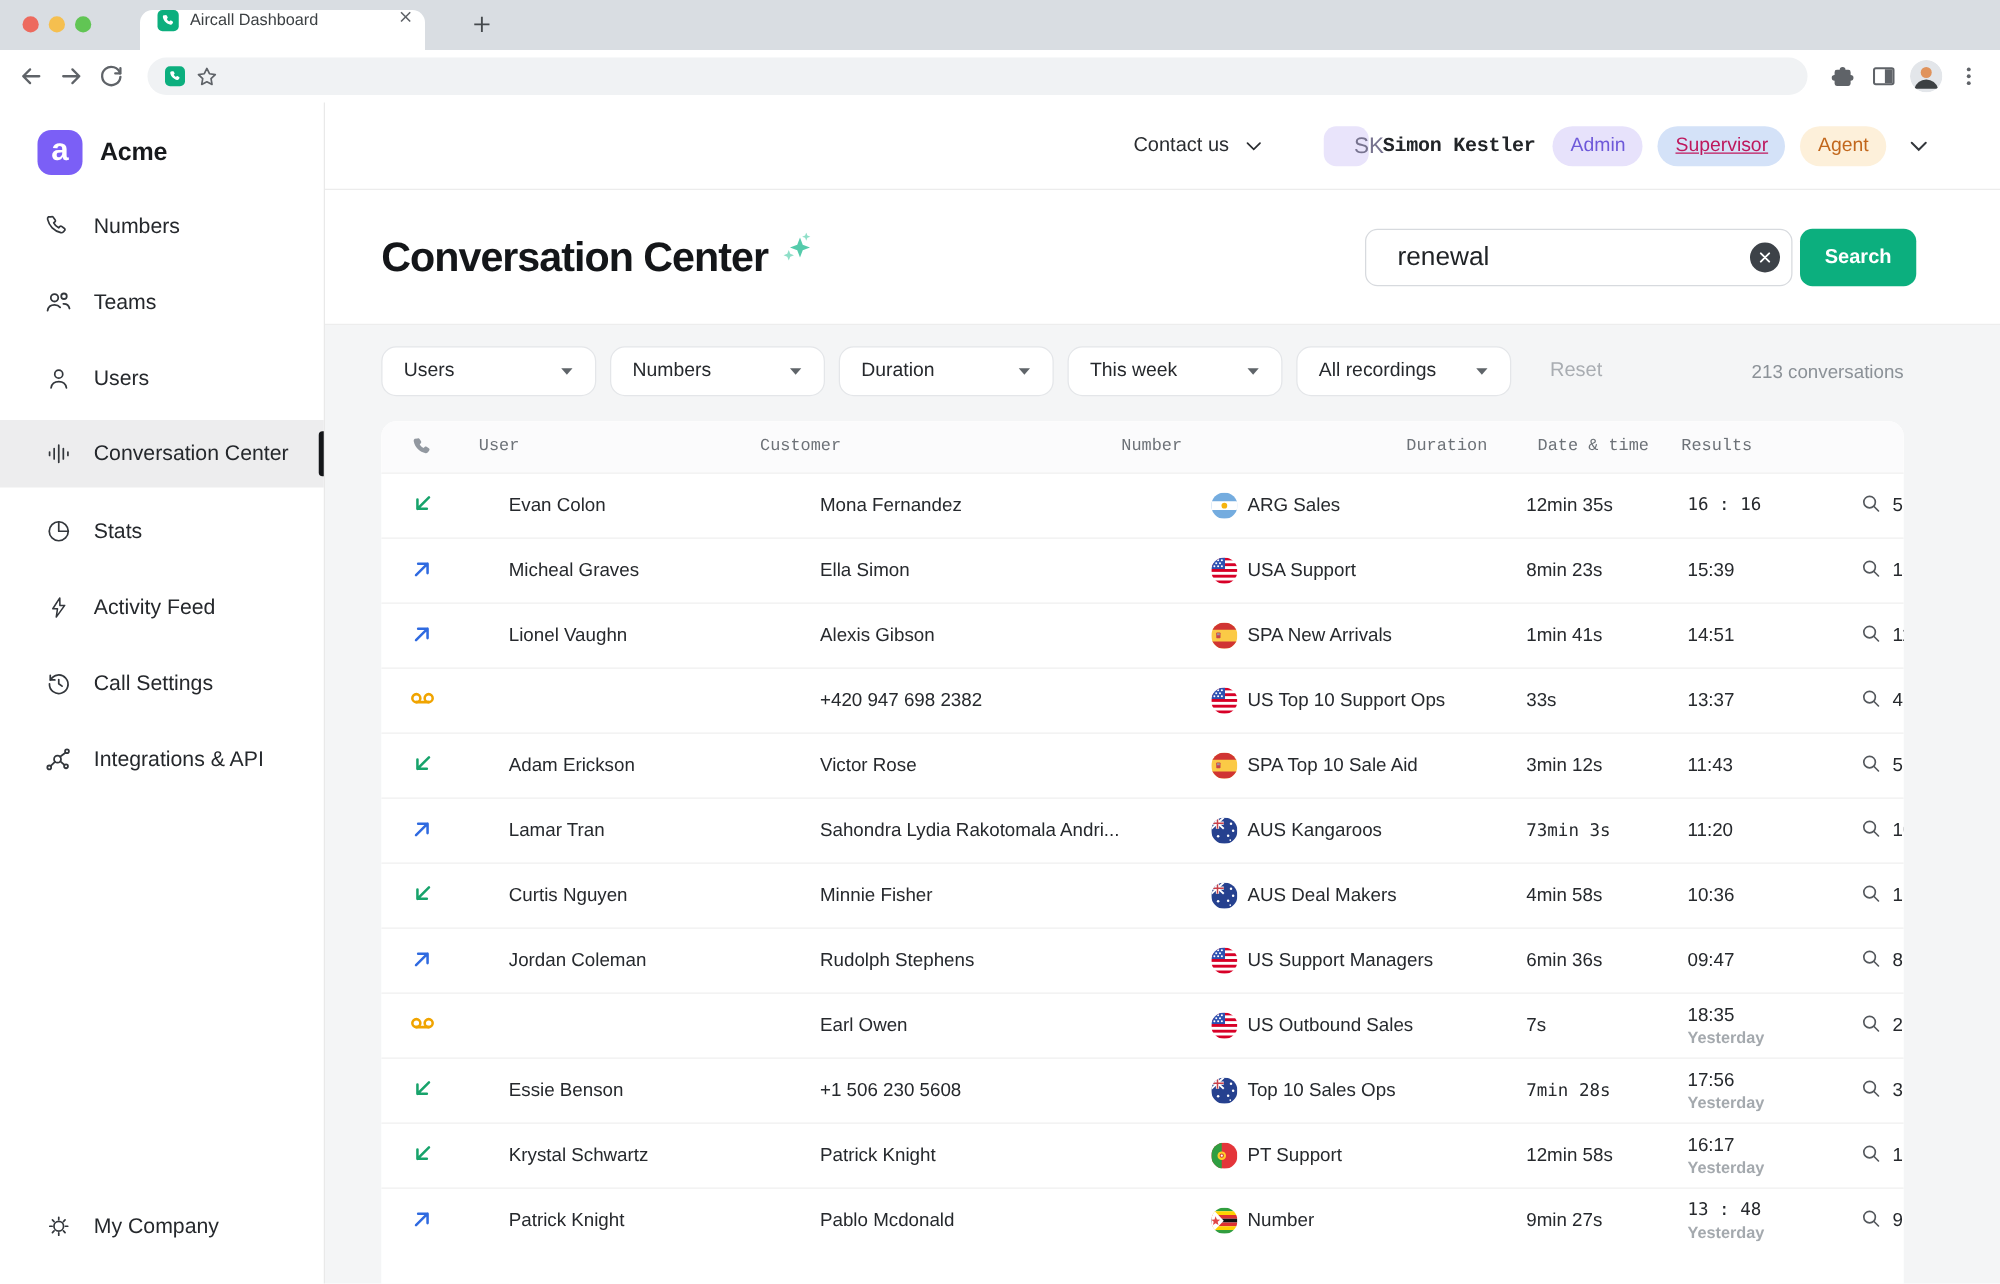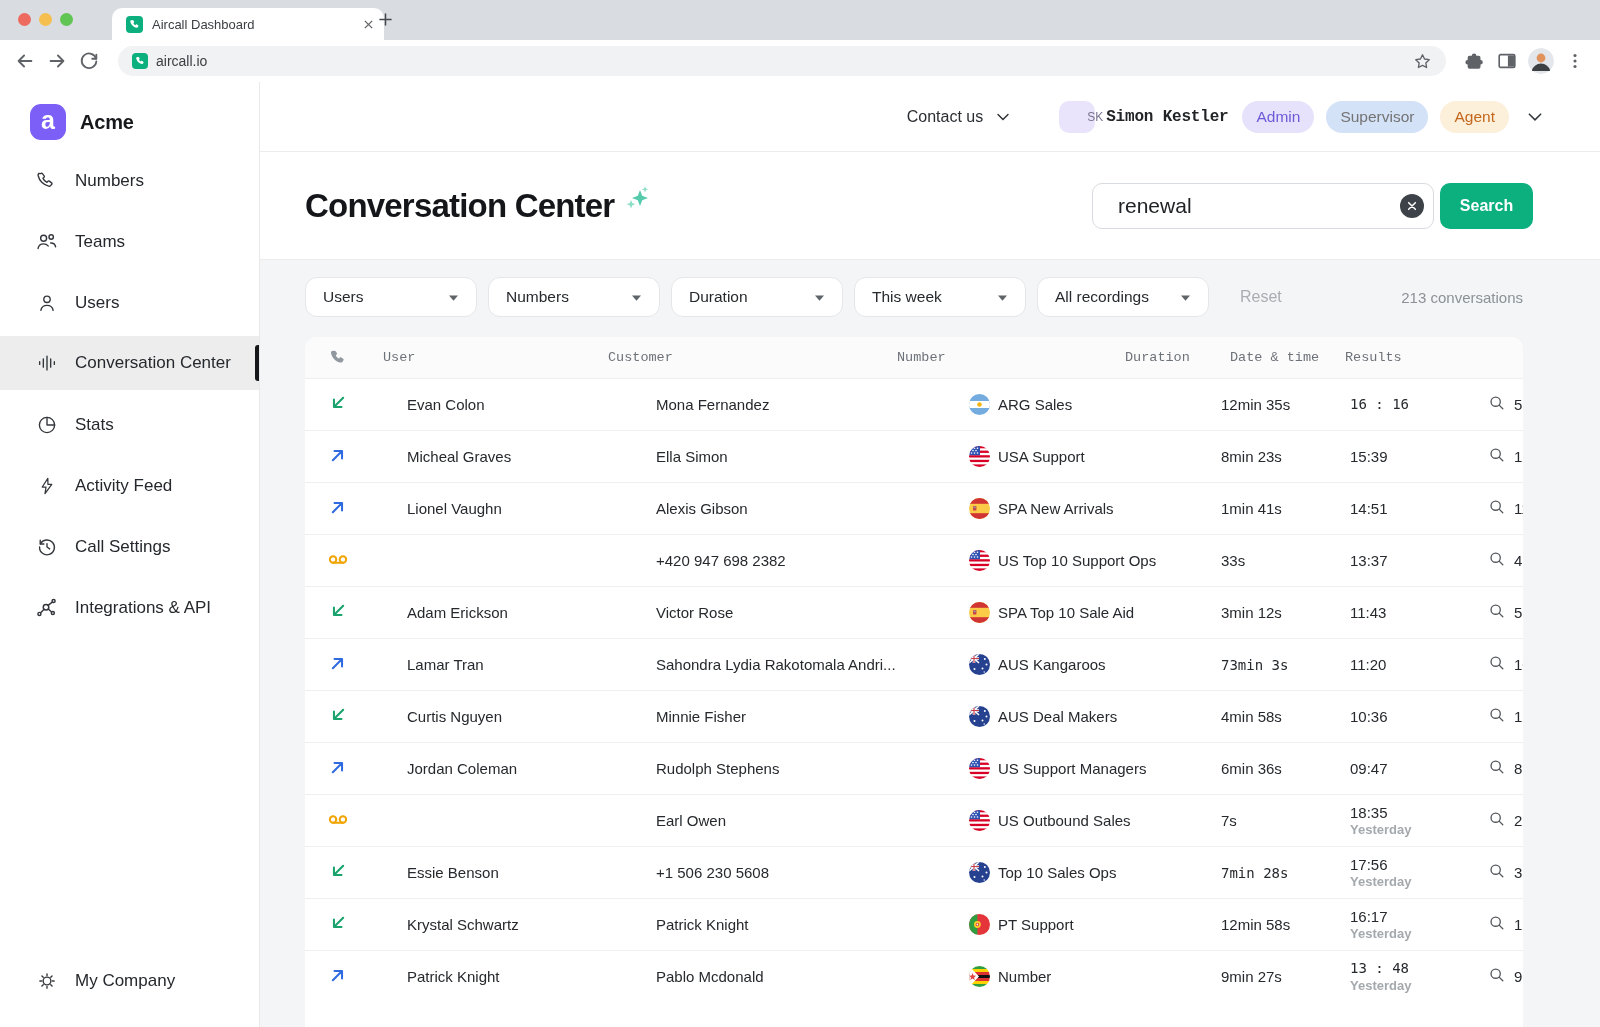--- a/index.html
+++ b/index.html
@@ -4,22 +4,22 @@
 <style>
   * { box-sizing: border-box; margin: 0; padding: 0; }
   html,body { width:1600px; height:1027px; overflow:hidden; }
   body { font-family:"Liberation Sans", sans-serif; background:#fff; color:#26292d; }
 
   
   .tabstrip { position:relative; height:40px; background:#d9dde2; }
   .traffic { position:absolute; left:18px; top:13px; display:flex; gap:8px; }
   .traffic span { width:13px; height:13px; border-radius:50%; display:block; }
   .t-red{background:#ed6a5e}.t-yellow{background:#f5bf4f}.t-green{background:#61c554}
-  .tab { position:absolute; left:112px; top:8px; width:272px; height:32px; background:#fff;
-         border-radius:10px 10px 0 0; display:flex; align-items:center; gap:9px; padding:0 10px 0 14px; }
+  .tab { position:absolute; left:112px; top:8px; width:228px; height:32px; background:#fff;
+         border-radius:10px 10px 0 0; display:flex; gap:9px; padding:0 10px 0 14px; }
   .tab-title { flex:1; font-size:13px; color:#3c4043; white-space:nowrap; overflow:hidden; }
   .newtab { position:absolute; left:378px; top:12px; }
   .toolbar { height:42px; background:#fff; display:flex; align-items:center; padding:0 14px; gap:10px; }
   .nav-ico { width:22px; height:22px; flex:none; }
   .urlbar { flex:1; height:30px; background:#f0f2f4; border-radius:15px; display:flex;
             align-items:center; gap:8px; padding:0 14px; margin:0 8px; }
   .url-text { flex:1; font-size:14px; color:#3c4043; }
   .favicon { width:17px; height:17px; border-radius:4px; background:#0caf7e; display:flex;
              align-items:center; justify-content:center; flex:none; }
   .avatar-chrome { width:26px; height:26px; border-radius:50%; overflow:hidden; flex:none; }
@@ -39,21 +39,21 @@
   .nav-item.active { background:#ededee; height:54px; margin:3px 0 4px; }
   .nav-item.active .bar { position:absolute; right:0; top:9px; width:4px; height:36px;
                           background:#141619; border-radius:3px 0 0 3px; }
   .side-foot { position:absolute; left:0; right:0; bottom:16px; }
 
   .main { flex:1; display:flex; flex-direction:column; min-width:0; background:#fff; }
   .app-header { height:70px; flex:none; border-bottom:1px solid #ececec; display:flex;
                 align-items:center; justify-content:flex-end; padding-right:56px; }
   .contact { display:flex; align-items:center; gap:12px; font-size:16px; color:#2a2d31; margin-right:48px; cursor:pointer; }
   .sk { width:32px; height:32px; border-radius:10px; background:#e9e4fb; color:#77738f;
-        font-size:12px; display:flex; align-items:center; justify-content:center;padding-left:36px; }
+        font-size:18px; display:flex; align-items:center; justify-content:center;padding-left:36px; }
   .uname { font-size:16px; font-weight:700; color:#222528; margin:0 14px 0 11px; letter-spacing:-.2px;font-family:Liberation Mono, monospace; }
   .badges { display:flex; gap:12px; align-items:flex-start; }
   .badge { padding:7px 14px; border-radius:18px; font-size:15.5px; }
   .hdr-chev { margin-left:17px; }
 
   .title-row { height:108px; flex:none; border-bottom:1px solid #ededed; display:flex;
                align-items:center; padding:0 67px 0 45px; }
   .page-title { font-size:33px; font-weight:800; letter-spacing:-.8px; color:#141619; }
   .sparkles { margin:-14px 0 0 12px; }
   .spacer { flex:1; }
@@ -129,21 +129,20 @@
   <svg class="nav-ico" viewBox="0 0 24 24" fill="none" stroke="#5f6368" stroke-width="2" stroke-linecap="round" stroke-linejoin="round">
       <path d="M20 5v4.5h-4.5"></path>
       <path d="M19.7 9.5a8 8 0 1 0 .3 3"></path>
     </svg>
   <div class="urlbar">
     <span class="favicon" style="width:16px;height:16px">
       <svg width="10" height="10" viewBox="0 0 24 24" fill="#fff">
           <path d="M7.1 2.6c.8-.5 1.8-.3 2.3.5l1.7 2.6c.4.7.3 1.6-.3 2.2l-1.2 1.2c.9 1.9 2.4 3.4 4.3 4.3l1.2-1.2c.6-.6 1.5-.7 2.2-.3l2.6 1.7c.8.5 1 1.5.5 2.3l-1.3 2c-.6.9-1.7 1.4-2.8 1.2-3.4-.7-6.5-2.4-8.9-4.8S3.5 9 2.8 5.6c-.2-1.1.3-2.2 1.2-2.8z"></path>
         </svg>
     </span>
-    <span class="url-text">aircall.io</span>
     <svg width="19" height="19" viewBox="0 0 24 24" fill="none" stroke="#5f6368" stroke-width="1.7" stroke-linejoin="round">
         <path d="M12 3.5l2.6 5.3 5.9.9-4.3 4.1 1 5.8-5.2-2.7-5.2 2.7 1-5.8-4.3-4.1 5.9-.9z"></path>
       </svg>
   </div>
   <svg class="nav-ico" viewBox="0 0 24 24" fill="#5f6368">
       <path d="M5 9h2.5a2.5 2.5 0 1 1 5 0H15a2 2 0 0 1 2 2v2.5a2.5 2.5 0 1 1 0 5V21a2 2 0 0 1-2 2H5a2 2 0 0 1-2-2v-2.5a2.5 2.5 0 1 1 0-5V11a2 2 0 0 1 2-2z" transform="translate(1 -2.6)"></path>
     </svg>
   <svg class="nav-ico" viewBox="0 0 24 24" fill="none" stroke="#5f6368" stroke-width="1.8">
       <rect x="3.5" y="5" width="17" height="14" rx="1.5"></rect>
       <rect x="13" y="5.9" width="6.6" height="12.2" fill="#5f6368" stroke="none"></rect>
@@ -264,21 +263,21 @@
       <div class="contact">
         <span>Contact us</span>
         <svg width="16" height="16" viewBox="0 0 16 16" fill="none" stroke="#2a2d31" stroke-width="1.4" stroke-linecap="round">
             <path d="M3 5.5l5 5 5-5"></path>
           </svg>
       </div>
       <span class="sk">SK</span>
       <span class="uname">Simon Kestler</span>
       <span class="badges" id="role-badges">
           <span class="badge" style="background: rgb(231, 226, 251); color: rgb(110, 89, 217);">Admin</span>
-          <span class="badge" style="background: rgb(212, 226, 248); color: #737373;">Supervisor</span>
+          <span class="badge" style="background: rgb(212, 226, 248); color: #be185d; text-decoration: underline;">Supervisor</span>
           <span class="badge" style="background: rgb(253, 240, 218); color: rgb(194, 103, 28);">Agent</span>
         </span>
       <svg class="hdr-chev" width="18" height="18" viewBox="0 0 16 16" fill="none" stroke="#33373c" stroke-width="1.4" stroke-linecap="round">
           <path d="M3 5.5l5 5 5-5"></path>
         </svg>
     </div>
 
     <div class="title-row">
       <h1 class="page-title">Conversation Center</h1>
       <svg class="sparkles" width="24" height="26" viewBox="0 0 24 26">

